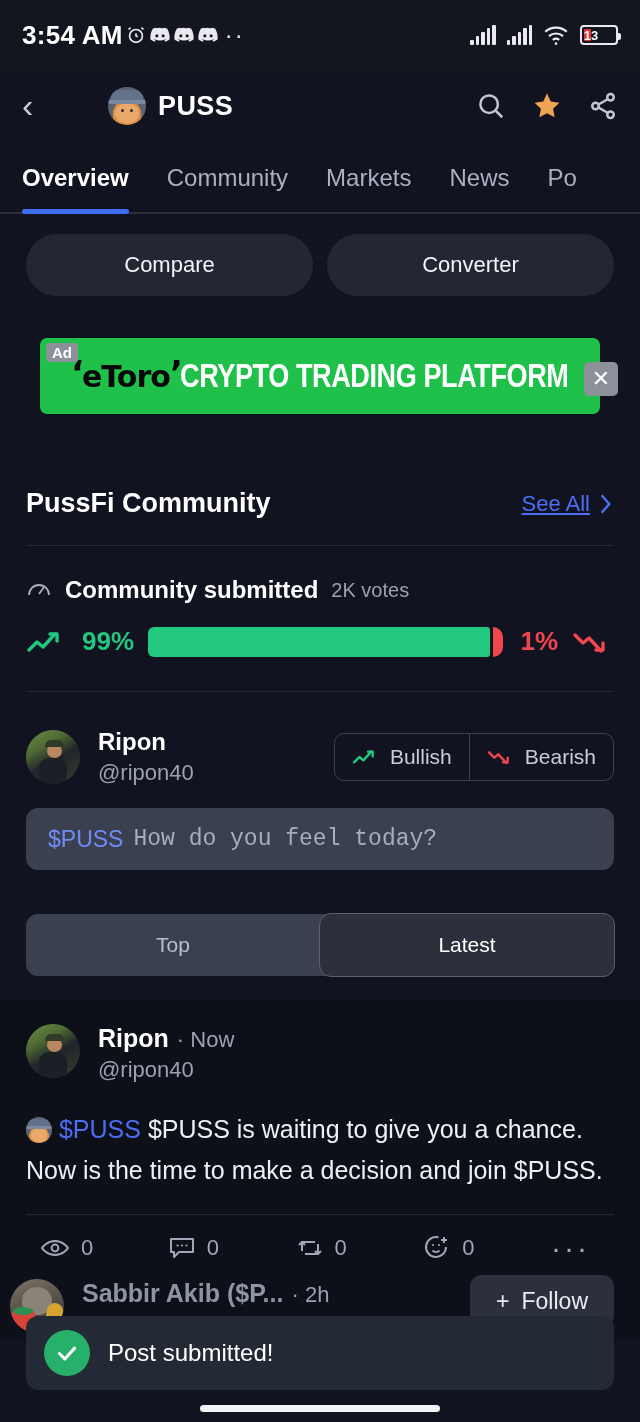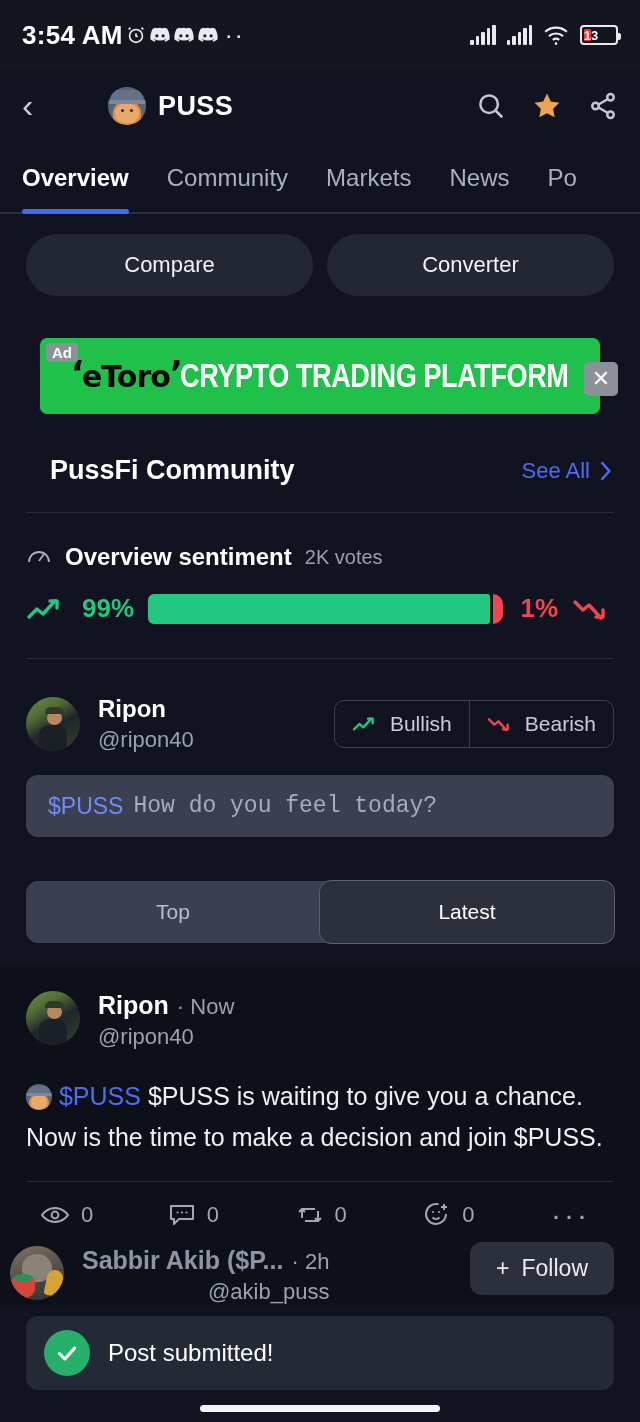--- a/index.html
+++ b/index.html
@@ -88,23 +88,23 @@
     font-size:33px;font-weight:700;color:#fff;letter-spacing:-.5px;
     transform:scaleX(.82);transform-origin:left center;white-space:nowrap;
   }
   .ad-close{
     position:absolute;right:-18px;top:24px;width:34px;height:34px;border-radius:5px;
     background:#8b9099;color:#fff;display:flex;align-items:center;justify-content:center;
     font-size:22px;line-height:1;
   }
 
   
-  .sec-head{display:flex;align-items:center;padding:41px 26px 0;margin-left:24px;}
+  .sec-head{display:flex;align-items:center;padding:74px 26px 0;}
   .sec-title{font-size:27px;font-weight:700;}
-  .see-all{margin-left:auto;display:flex;align-items:center;gap:8px;color:#4b6ef5;font-size:22px;}
+  .see-all{margin-left:auto;display:flex;align-items:center;gap:8px;color:#4b6ef5;font-size:22px;text-decoration:underline;}
   .divider{height:1px;background:#262a36;margin:26px 26px 0;}
 
   
   .sent-head{display:flex;align-items:center;gap:13px;padding:30px 26px 0;}
   .sent-title{font-size:24px;font-weight:700;}
   .sent-votes{font-size:20px;color:#9aa1b1;}
   .sent-bar-row{display:flex;align-items:center;gap:14px;padding:22px 26px 0;}
   .pct-green{color:#22c780;font-size:26px;font-weight:700;}
   .pct-red{color:#f0464f;font-size:26px;font-weight:700;}
   .bar-track{flex:1;height:30px;display:flex;align-items:center;gap:3px;}
@@ -326,21 +326,21 @@
         </svg>
     </div>
   </div>
   <div class="divider"></div>
 
   <div class="sent-head">
     <svg width="26" height="22" viewBox="0 0 26 20" fill="none" stroke="#a7aebd" stroke-width="1.8">
       <path d="M3 15a10 10 0 0120 0"></path>
         <path d="M13 14l5-7"></path>
     </svg>
-    <div class="sent-title">Overview sentiment</div>
+    <div class="sent-title">Community submitted</div>
     <div class="sent-votes">2K votes</div>
   </div>
   <div class="sent-bar-row">
     <svg width="42" height="30" viewBox="0 0 42 30" fill="none" stroke="#22c780" stroke-width="3.4" stroke-linecap="round" stroke-linejoin="round">
       <path d="M3 23l8-8 6 5 12-13"></path>
         <path d="M24 7h7v7"></path>
     </svg>
     <div class="pct-green">99%</div>
     <div class="bar-track">
       <div class="bar-green" id="bar-green" style="width: calc(99% - 13px);"></div>

